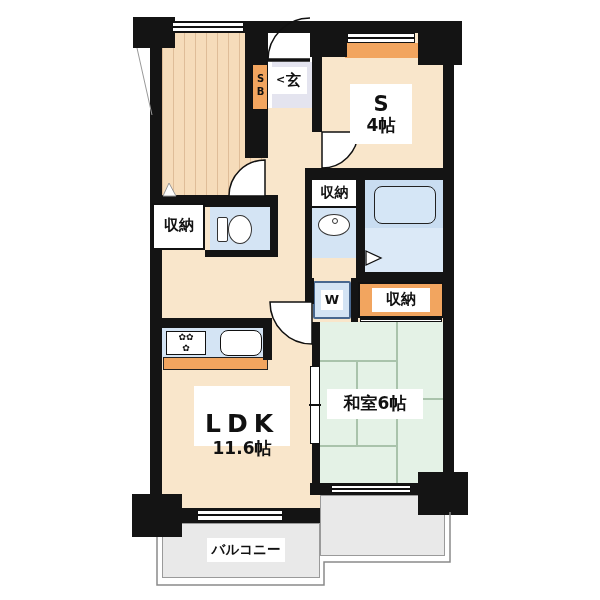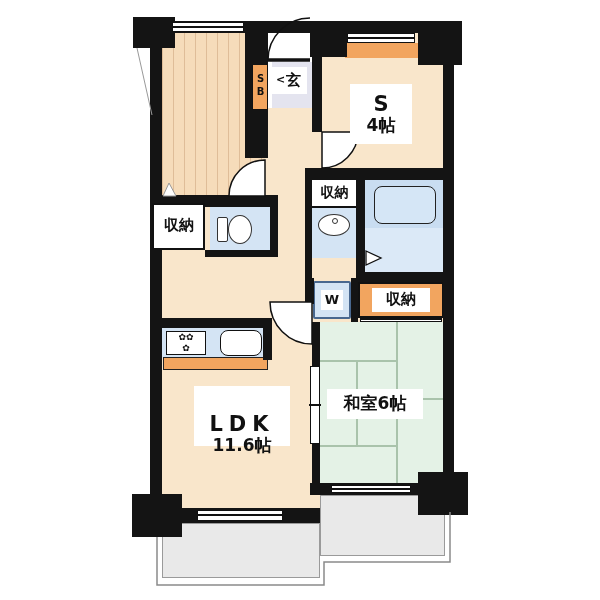--- a/index.html
+++ b/index.html
@@ -138,26 +138,27 @@
     <span style="position:static;font-size:17px;">4帖</span>
   </div>
 
   <div class="lbl" style="left:315px;top:180px;width:39px;height:25px;font-size:14px;">収納</div>
   <div class="lbl" style="left:156px;top:211px;width:46px;height:30px;font-size:15px;">収納</div>
   <div class="lbl" style="left:372px;top:288px;width:58px;height:24px;font-size:15px;">収納</div>
 
   <div class="lbl" style="left:321px;top:290px;width:22px;height:20px;font-size:13px;">W</div>
 
   <div class="lbl lbl2" style="left:194px;top:386px;width:96px;height:60px;">
-    <span style="position:static;font-size:21px;letter-spacing:6px;margin-top:36px;">LDK</span>
+    <span style="position:static;font-size:25px;letter-spacing:6px;margin-top:36px;">LDK</span>
     <span style="position:static;font-size:17px;">11.6帖</span>
   </div>
 
   <div class="lbl" style="left:327px;top:389px;width:96px;height:30px;font-size:17px;">和室6帖</div>
 
+  <div class="lbl" style="left:207px;top:538px;width:78px;height:24px;font-size:13.5px;">バルコニー</div>
 
   <div class="lbl" style="left:270px;top:67px;width:37px;height:27px;font-size:15px;">
     <span style="position:static;font-size:11px;margin-right:1px;">&lt;</span>
     <span style="position:static;">玄</span>
   </div>
 
   <div style="left:254px;top:72px;width:13px;height:32px;color:#111;font-size:10px;font-weight:600;line-height:1.3;word-break:break-all;text-align:center;">SB</div>
 
 </div>
 

